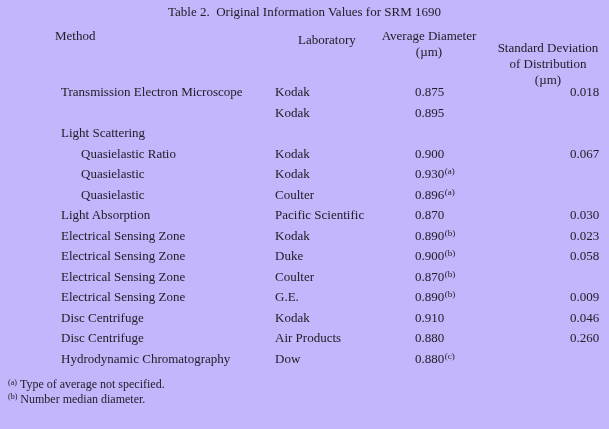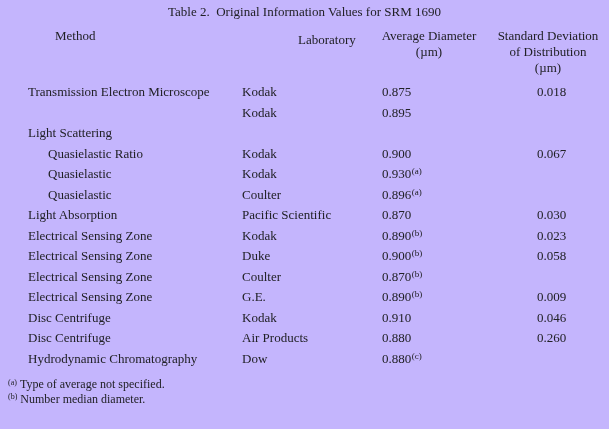--- a/index.html
+++ b/index.html
@@ -12,23 +12,23 @@
     font-size:13px;
     overflow:hidden;
   }
   .title{
     position:absolute;top:4px;left:0;width:100%;
     text-align:center;white-space:pre;
   }
   .h-method{position:absolute;left:55px;top:28px;white-space:nowrap;}
   .h-lab{position:absolute;left:252px;top:32px;white-space:nowrap;margin-left:46px;}
   .h-avg{position:absolute;left:369px;top:28px;width:120px;text-align:center;line-height:16px;}
-  .h-std{position:absolute;left:488px;top:28px;width:120px;text-align:center;line-height:16px;}
+  .h-std{position:absolute;left:488px;top:40px;width:120px;text-align:center;line-height:16px;}
   .tbody{position:absolute;top:82px;left:0;width:100%;}
-  .row{position:relative;height:20.5px;line-height:20.5px;}
+  .row{position:relative;height:20.5px;line-height:20.5px;margin-left:33px;}
   .c{position:absolute;white-space:nowrap;top:0;}
   .m{left:28px;}
   .row.indent .m{left:48px;}
   .l{left:242px;}
   .a{left:382px;}
   .s{left:537px;}
   .a sup{font-size:9px;line-height:0;position:relative;top:-4px;vertical-align:baseline;margin-left:0.5px;}
   .footnotes{position:absolute;left:8px;top:377px;font-size:12px;line-height:14.5px;}
   .fn sup{font-size:8px;line-height:0;position:relative;top:-3.5px;vertical-align:baseline;margin-right:3px;}
 </style>

